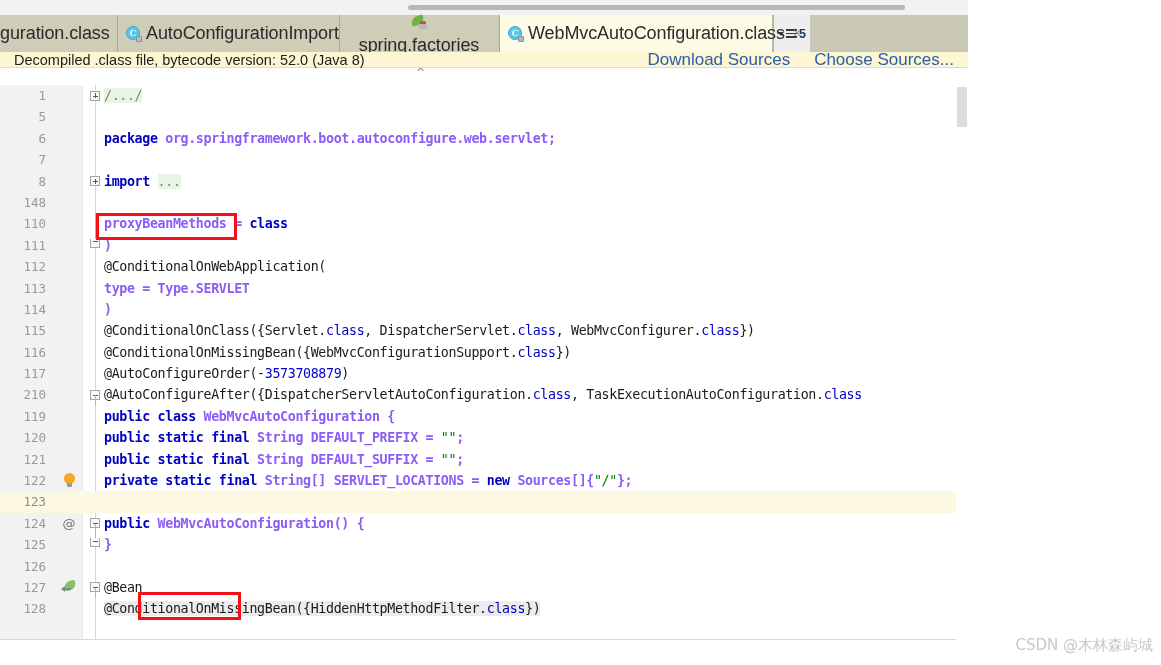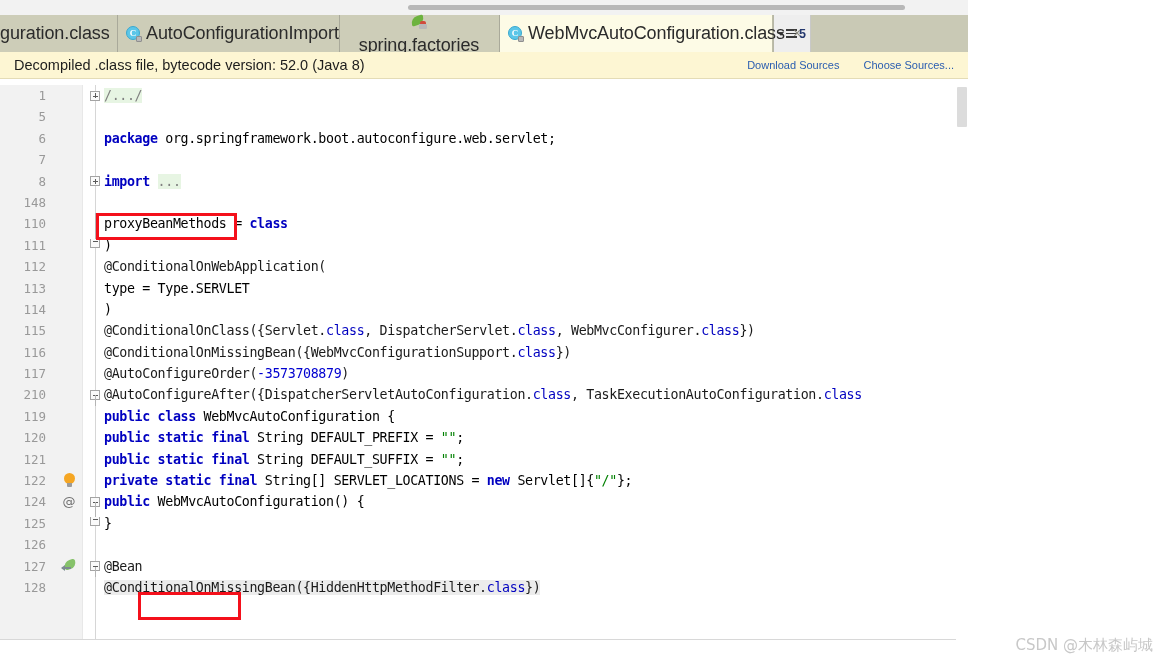--- a/index.html
+++ b/index.html
@@ -172,40 +172,40 @@
     display: block;
     width: 11px; height: 1.5px;
     background: #3b3b3b;
   }
   .tab-more-text { font-weight: bold; font-size: 12.5px; color: #24386e; }
 
   
   .notice {
     position: absolute;
     left: 0; top: 52px;
-    width: 968px; height: 27px;
+    width: 968px; height: 16px;
     background: #fdf6d3;
     border-bottom: 1px solid #e4dcb6;
     box-sizing: border-box;
     display: flex;
     align-items: center;
     font-size: 14.5px;
     color: #1d1d1d;
   }
   .notice-text { margin-left: 14px; }
   .notice-links {
     margin-left: auto;
     display: flex;
     align-items: center;
     gap: 24px;
     margin-right: 14px;
   }
   .notice-link {
     color: #2a5db0;
-    font-size: 11px;
+    font-size: 17px;
     cursor: pointer;
   }
 
   
   .editor {
     position: absolute;
     left: 0; top: 85px;
     width: 968px;
     height: 555px;
     background: #ffffff;
@@ -264,21 +264,21 @@
   .row.caretline { background: #fdf8e2; }
   .row.caretline .lnum { color: #8d8d8d; }
 
   
   .kw   { color: #0000c0; font-weight: bold; }
   .ann  { color: #1a1a1a; }
   .str  { color: #008000; }
   .num  { color: #0000d0; }
   .cls  { color: #0000c0; font-weight: normal; }
   .cmt  { color: #808080; }
-  .plain{ color: #000000; }
+  .plain{ color: #8b5cf6; font-weight: bold; }
   .hl-green { background: #e7f5e3; }
   .hl-grey  { background: #ececec; }
 
   
   .fold-box {
     position: absolute;
     left: 2px; top: 5.5px;
     width: 10px; height: 10px;
     border: 1px solid #a4a4a4;
     background: #fafafa;
@@ -590,21 +590,25 @@
           <span class="code"><span class="plain">    </span><span class="kw">public static final </span><span class="plain">String DEFAULT_SUFFIX = </span><span class="str">""</span><span class="plain">;</span></span>
         </div>
         <div class="row">
           <span class="lnum">122</span>
           <span class="marker">
             <span class="bulb">
               <span class="glass"></span>
               <span class="base"></span>
             </span>
           </span>
-          <span class="code"><span class="plain">  </span><span class="kw">private static final </span><span class="plain">String[] SERVLET_LOCATIONS = </span><span class="kw">new </span><span class="plain">Servlet[]{</span><span class="str">"/"</span><span class="plain">};</span></span>
+          <span class="code"><span class="plain">  </span><span class="kw">private static final </span><span class="plain">String[] SERVLET_LOCATIONS = </span><span class="kw">new </span><span class="plain">Sources[]{</span><span class="str">"/"</span><span class="plain">};</span></span>
+        </div>
+        <div class="row caretline">
+          <span class="lnum">123</span>
+          <span class="code"></span>
         </div>
         <div class="row">
           <span class="lnum">124</span>
           <span class="marker">
             <span class="at-glyph">@</span>
           </span>
           <span class="fold">
             <span class="fold-start"></span>
             <span class="fold-arm half-down"></span>
           </span>

